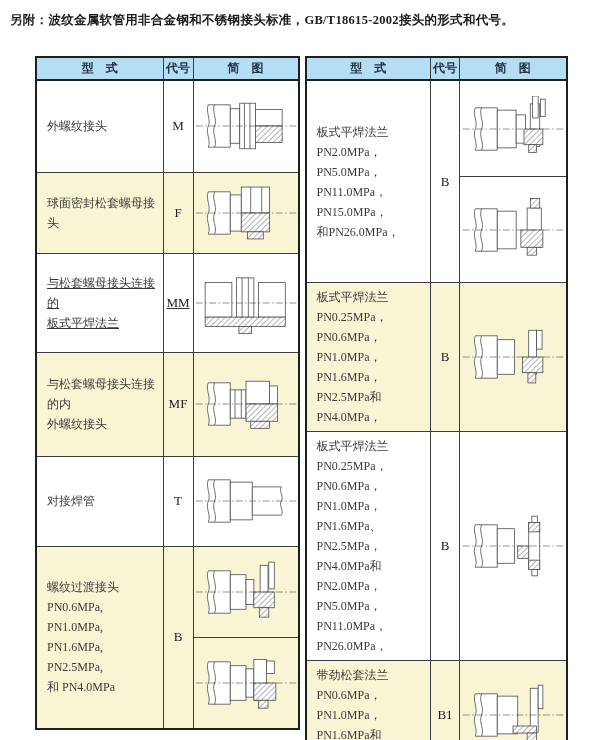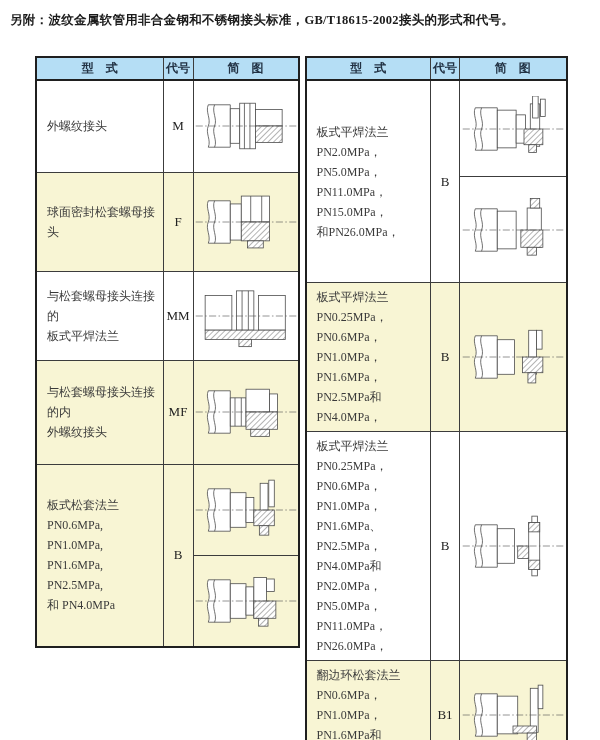--- a/index.html
+++ b/index.html
@@ -78,21 +78,21 @@
                     <rect x="58" y="13" width="20" height="58" fill="#fff" stroke="#4a4a4a"></rect>
                     <line x1="64" y1="13" x2="64" y2="71" stroke="#4a4a4a"></line>
                     <line x1="71" y1="13" x2="71" y2="71" stroke="#4a4a4a"></line>
                     <rect x="78" y="21" width="34" height="21" fill="#fff" stroke="#4a4a4a"></rect>
                     <rect x="78" y="42" width="34" height="21" fill="url(#hp)" stroke="#4a4a4a"></rect>
                     <line x1="2" y1="42" x2="130" y2="42" stroke="#555" stroke-width="0.8" stroke-dasharray="9 3 2 3"></line>
                   </svg>
                 </div>
               </td>
             </tr>
-            <tr class="hl" style="height: 99px;">
+            <tr class="hl" style="height: 81px;">
               <td class="type">
                 <div class="tline">球面密封松套螺母接头</div>
               </td>
               <td class="code">F</td>
               <td class="diag">
                 <div class="dwrap">
                   <svg viewBox="0 0 132 84" xmlns="http://www.w3.org/2000/svg">
                     <defs>
                       <pattern id="hp" width="5" height="5" patternUnits="userSpaceOnUse" patternTransform="rotate(45)">
                         <rect width="5" height="5" fill="#fff"></rect>
@@ -105,21 +105,21 @@
                     <rect x="60" y="9" width="36" height="33" fill="#fff" stroke="#4a4a4a"></rect>
                     <rect x="60" y="42" width="36" height="24" fill="url(#hp)" stroke="#4a4a4a"></rect>
                     <rect x="68" y="66" width="20" height="9" fill="url(#hp)" stroke="#4a4a4a"></rect>
                     <line x1="72" y1="9" x2="72" y2="42" stroke="#4a4a4a"></line>
                     <line x1="86" y1="9" x2="86" y2="42" stroke="#4a4a4a"></line>
                     <line x1="2" y1="42" x2="130" y2="42" stroke="#555" stroke-width="0.8" stroke-dasharray="9 3 2 3"></line>
                   </svg>
                 </div>
               </td>
             </tr>
-            <tr style="height: 89px;">
+            <tr style="height: 99px; text-decoration: underline;">
               <td class="type">
                 <div class="tline">与松套螺母接头连接的</div>
                 <div class="tline">板式平焊法兰</div>
               </td>
               <td class="code">MM</td>
               <td class="diag">
                 <div class="dwrap">
                   <svg viewBox="0 0 132 84" xmlns="http://www.w3.org/2000/svg">
                     <defs>
                       <pattern id="hp" width="5" height="5" patternUnits="userSpaceOnUse" patternTransform="rotate(45)">
@@ -161,23 +161,46 @@
                     <line x1="60" y1="24" x2="60" y2="60" stroke="#4a4a4a"></line>
                     <rect x="66" y="13" width="30" height="29" fill="#fff" stroke="#4a4a4a"></rect>
                     <rect x="96" y="19" width="10" height="23" fill="#fff" stroke="#4a4a4a"></rect>
                     <rect x="66" y="42" width="40" height="22" fill="url(#hp)" stroke="#4a4a4a"></rect>
                     <rect x="72" y="64" width="24" height="9" fill="url(#hp)" stroke="#4a4a4a"></rect>
                     <line x1="2" y1="42" x2="130" y2="42" stroke="#555" stroke-width="0.8" stroke-dasharray="9 3 2 3"></line>
                   </svg>
                 </div>
               </td>
             </tr>
+            <tr style="height: 90px;">
+              <td class="type">
+                <div class="tline">对接焊管</div>
+              </td>
+              <td class="code">T</td>
+              <td class="diag">
+                <div class="dwrap">
+                  <svg viewBox="0 0 132 84" xmlns="http://www.w3.org/2000/svg">
+                    <defs>
+                      <pattern id="hp" width="5" height="5" patternUnits="userSpaceOnUse" patternTransform="rotate(45)">
+                        <rect width="5" height="5" fill="#fff"></rect>
+                        <line x1="0" y1="0" x2="0" y2="5" stroke="#777" stroke-width="1.4"></line>
+                      </pattern>
+                    </defs>
+                    <path d="M46,15 H18 C14,24 22,33 18,42 C14,51 22,60 18,69 H46 Z" fill="#fff" stroke="#4a4a4a"></path>
+                    <path d="M26,15 C22,24 30,33 26,42 C22,51 30,60 26,69" fill="none" stroke="#4a4a4a"></path>
+                    <rect x="46" y="18" width="28" height="48" fill="#fff" stroke="#4a4a4a"></rect>
+                    <path d="M74,24 H111 C107,30 115,36 111,42 C107,48 115,54 111,60 H74 Z" fill="#fff" stroke="#4a4a4a"></path>
+                    <line x1="2" y1="42" x2="130" y2="42" stroke="#555" stroke-width="0.8" stroke-dasharray="9 3 2 3"></line>
+                  </svg>
+                </div>
+              </td>
+            </tr>
             <tr class="hl" style="height: 180px;">
               <td class="type">
-                <div class="tline">板式松套法兰</div>
+                <div class="tline">螺纹过渡接头</div>
                 <div class="tline">PN0.6MPa, PN1.0MPa,</div>
                 <div class="tline">PN1.6MPa, PN2.5MPa,</div>
                 <div class="tline">和 PN4.0MPa</div>
               </td>
               <td class="code">B</td>
               <td class="diag">
                 <div class="dwrap" style="height: 90px;">
                   <svg viewBox="0 0 132 84" xmlns="http://www.w3.org/2000/svg">
                     <defs>
                       <pattern id="hp" width="5" height="5" patternUnits="userSpaceOnUse" patternTransform="rotate(45)">
@@ -341,21 +364,21 @@
                     <rect x="90" y="4" width="7" height="8" fill="#fff" stroke="#4a4a4a"></rect>
                     <rect x="90" y="72" width="7" height="8" fill="#fff" stroke="#4a4a4a"></rect>
                     <rect x="72" y="42" width="14" height="16" fill="url(#hp)" stroke="#4a4a4a"></rect>
                     <line x1="2" y1="42" x2="130" y2="42" stroke="#555" stroke-width="0.8" stroke-dasharray="9 3 2 3"></line>
                   </svg>
                 </div>
               </td>
             </tr>
             <tr class="hl" style="height: 105px;">
               <td class="type">
-                <div class="tline">翻边环松套法兰</div>
+                <div class="tline">带劲松套法兰</div>
                 <div class="tline">PN0.6MPa，PN1.0MPa，</div>
                 <div class="tline">PN1.6MPa和PN2.0MPa，</div>
               </td>
               <td class="code">B1</td>
               <td class="diag">
                 <div class="dwrap">
                   <svg viewBox="0 0 132 84" xmlns="http://www.w3.org/2000/svg">
                     <defs>
                       <pattern id="hp" width="5" height="5" patternUnits="userSpaceOnUse" patternTransform="rotate(45)">
                         <rect width="5" height="5" fill="#fff"></rect>

